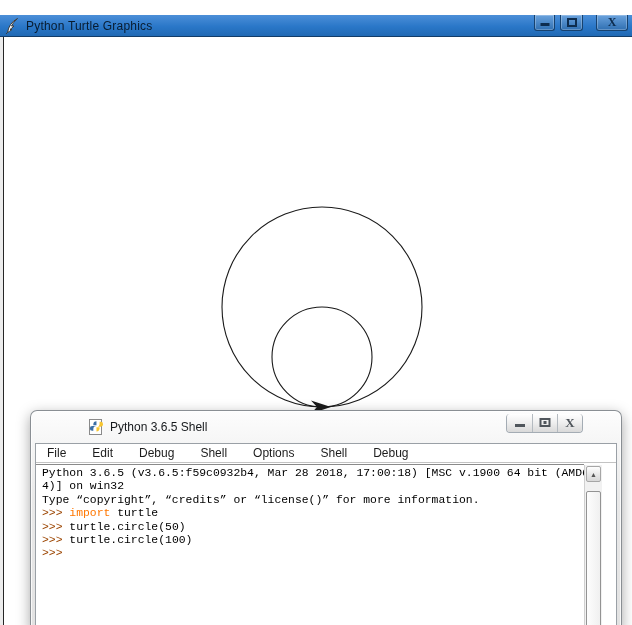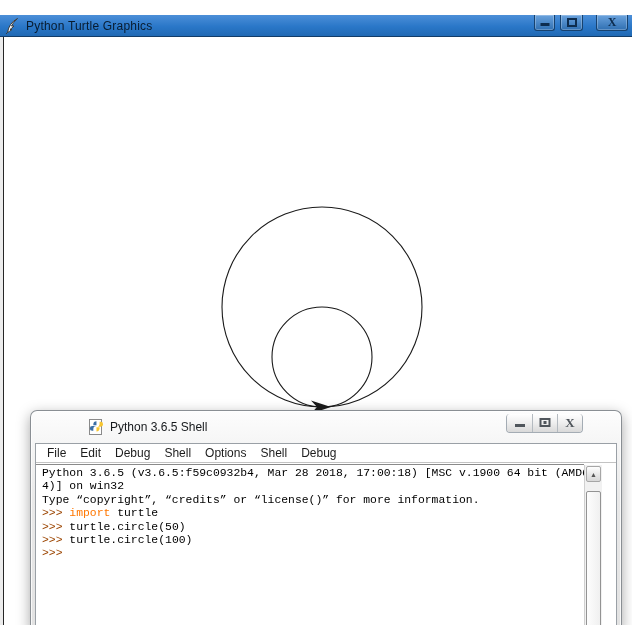--- a/index.html
+++ b/index.html
@@ -63,21 +63,21 @@
   .sbtn .restore-inner { position:absolute; left:2px; top:1px; width:3px; height:3px; background:#50565c; }
   .sbtn .x-glyph { position:absolute; left:0; right:0; top:2px; text-align:center; font-family:"Liberation Serif", serif; font-weight:bold; font-size:13px; line-height:14px; color:#50565c; }
 
   .shell-client {
     position:absolute; left:4px; right:4px; top:32px; bottom:0;
     background:#fff; border:1px solid #9aa0a6; border-bottom:none;
   }
   .shell-menubar {
     height:19px; background:#fff; border-bottom:1px solid #c3c3c3;
     display:flex; align-items:center; padding-left:4px;
-    font-size:12px; color:#1c1c1c;
+    font-size:12px; color:#1c1c1c;gap:12px;
   }
   .menu-item { padding:1px 7px 2px; cursor:default; }
 
   .shell-body { position:absolute; top:20px; left:0; right:0; bottom:0; }
   .console-text {
     position:absolute; left:0; top:0; right:32px; bottom:0;
     border-top:1px solid #8a8a8a;
     font-family:"Liberation Mono", monospace; font-size:11.4px; line-height:13.4px;
     white-space:pre; overflow:hidden; padding:2px 0 0 6px; color:#000;
   }

